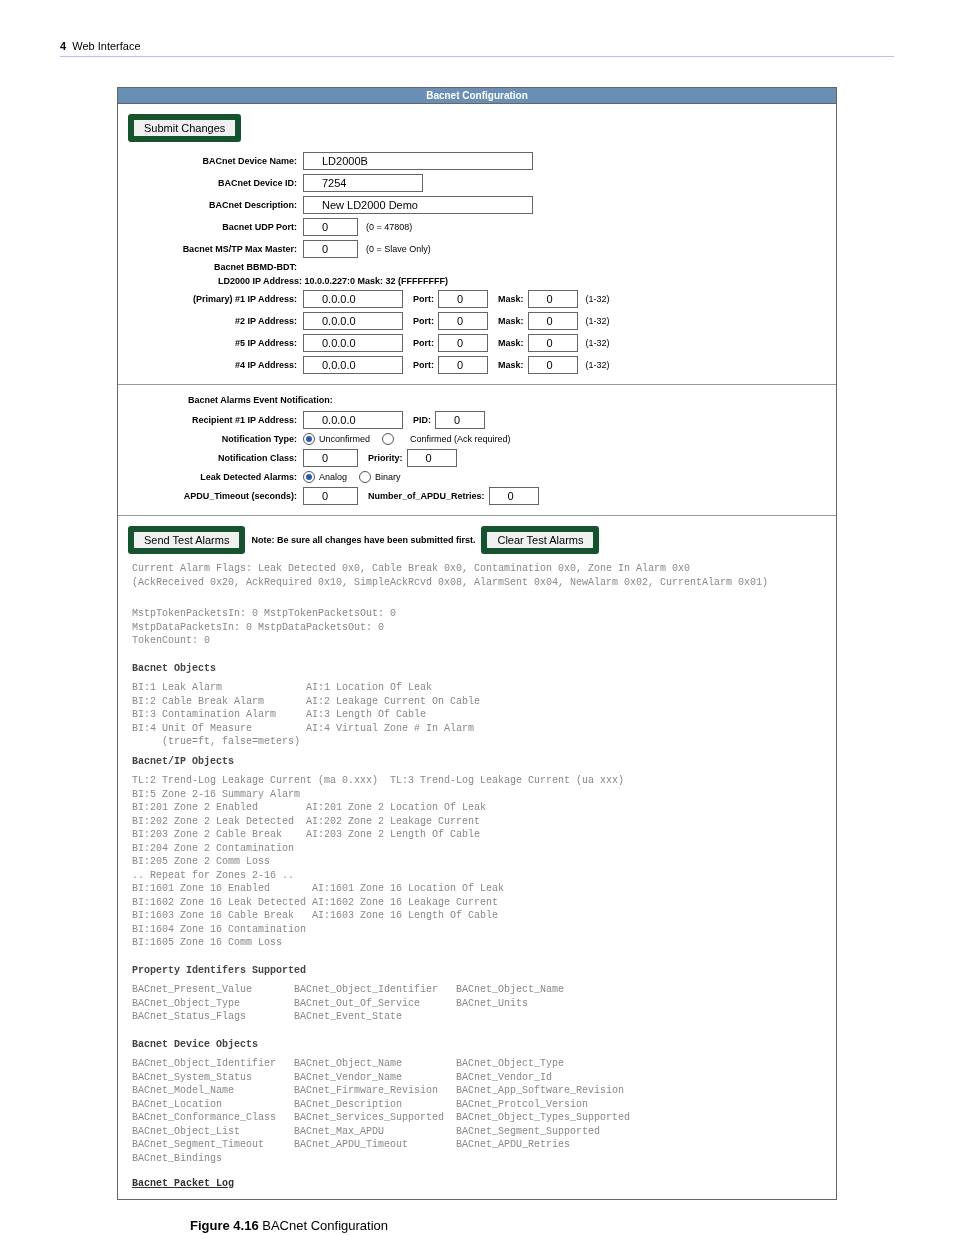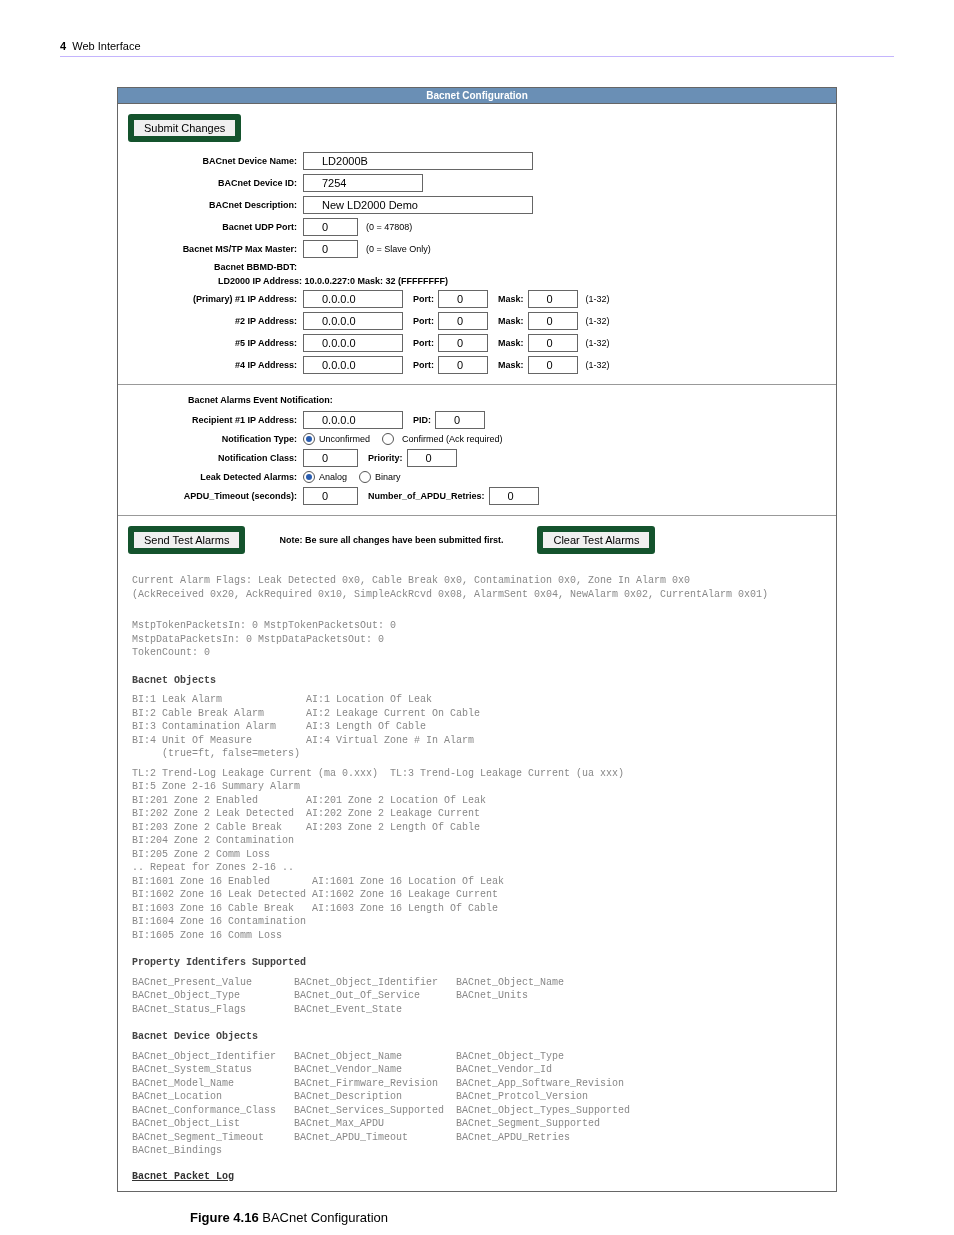--- a/index.html
+++ b/index.html
@@ -23,21 +23,21 @@
   .hint { font-size: 9px; margin-left: 8px; }
   .sl { font-weight: bold; font-size:9px; margin: 0 4px 0 10px; }
   .radio-dot { display:inline-block; width:12px; height:12px; border:1px solid #555; border-radius:50%; vertical-align:middle; position:relative; }
   .radio-dot.on::after{content:""; position:absolute; width:6px; height:6px; background:#2a5db0; border-radius:50%; left:2px; top:2px;}
   .hr { border-top: 1px solid #999; margin: 10px -10px; }
   .section-label { text-align:left; font-weight:bold; font-size:9px; margin: 8px 0 6px 60px; }
   .monotext { font-family: "Courier New", monospace; font-size: 10px; color: #888; line-height: 1.35; white-space: pre-wrap; padding: 4px 4px 2px 4px; }
   .monotext .hd { color:#444; font-weight:bold;}
   .monotext a { text-decoration: underline; color:#555; }
   .note { font-size:9px; font-weight:bold; margin:0 6px;}
-  .btn-row { display:flex; align-items:center; margin: 10px 0 16px 0; gap: 28px; }
+  .btn-row { display:flex; align-items:center; margin: 10px 0 4px 0; }
   .figure-caption { font-size: 13px; margin: 18px 0 0 130px; }
   .figure-caption .fb { font-weight: bold; }
 </style>
 </head>
 <body>
 
 <div class="page">
   <div class="header">
     <span class="section"><span class="num">4</span>&nbsp;&nbsp;<span>Web Interface</span></span>
   </div>
@@ -126,21 +126,21 @@
         <span class="sl">PID:</span>
         <input type="text" class="w-port" value="0" style="">
       </div>
 
       <div class="row">
         <span class="lab">Notification Type:</span>
         <span class="radio-dot on"></span>
         <span class="hint" style="margin-left:4px;">Unconfirmed</span>
         <span style="width:12px;"></span>
         <span class="radio-dot"></span>
-        <span class="hint" style="margin-left:8px;">Confirmed (Ack required)</span>
+        <span class="hint" style="margin-left:16px;">Confirmed (Ack required)</span>
       </div>
 
       <div class="row">
         <span class="lab">Notification Class:</span>
         <input type="text" class="w-small" value="0" style="">
         <span class="sl">Priority:</span>
         <input type="text" class="w-port" value="0" style="">
       </div>
 
       <div class="row">
@@ -175,20 +175,21 @@
 TokenCount: 0</div>
       <div style="height:8px;"></div>
 
       <div class="monotext"><span class="hd">Bacnet Objects</span></div>
       <div class="monotext">BI:1 Leak Alarm              AI:1 Location Of Leak
 BI:2 Cable Break Alarm       AI:2 Leakage Current On Cable
 BI:3 Contamination Alarm     AI:3 Length Of Cable
 BI:4 Unit Of Measure         AI:4 Virtual Zone # In Alarm
      (true=ft, false=meters)</div>
 
+      <div class="monotext"><span class="hd">Bacnet/IP Objects</span></div>
       <div class="monotext">TL:2 Trend-Log Leakage Current (ma 0.xxx)  TL:3 Trend-Log Leakage Current (ua xxx)
 BI:5 Zone 2-16 Summary Alarm
 BI:201 Zone 2 Enabled        AI:201 Zone 2 Location Of Leak
 BI:202 Zone 2 Leak Detected  AI:202 Zone 2 Leakage Current
 BI:203 Zone 2 Cable Break    AI:203 Zone 2 Length Of Cable
 BI:204 Zone 2 Contamination
 BI:205 Zone 2 Comm Loss
 .. Repeat for Zones 2-16 ..
 BI:1601 Zone 16 Enabled       AI:1601 Zone 16 Location Of Leak
 BI:1602 Zone 16 Leak Detected AI:1602 Zone 16 Leakage Current

